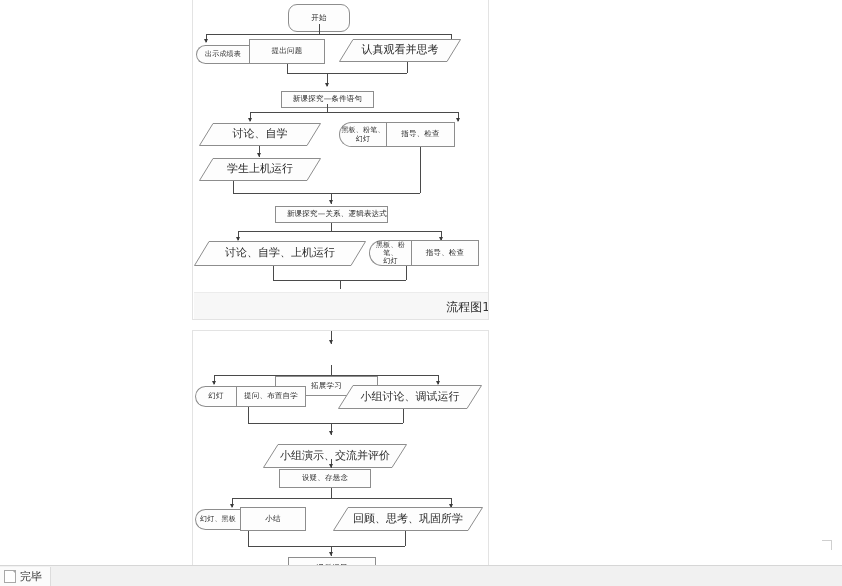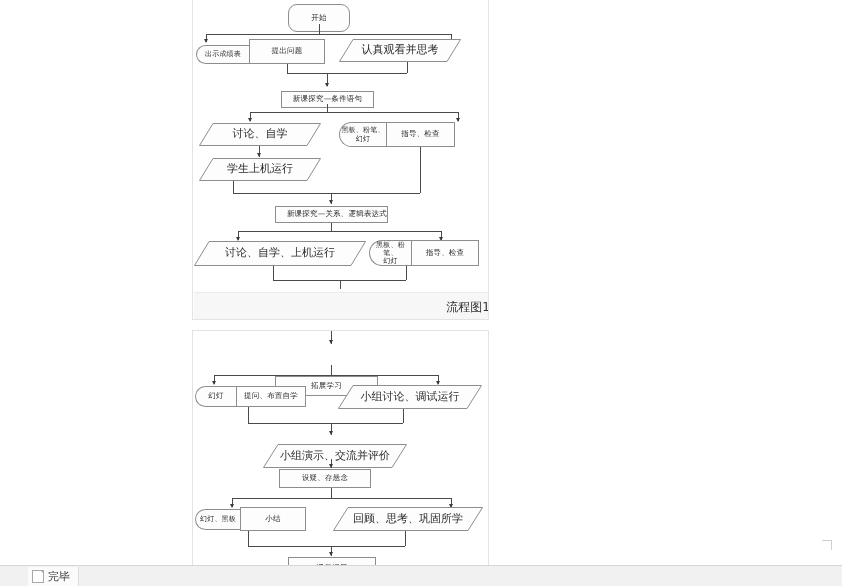--- a/index.html
+++ b/index.html
@@ -101,21 +101,20 @@
     position:absolute;left:0;bottom:0;width:842px;height:20px;
     background:#f1f1f1;border-top:1px solid #d6d6d6;
     display:flex;align-items:center;
   }
   #statusbar .sb-pill{
     display:flex;align-items:center;gap:4px;
     height:19px;padding:0 8px 0 4px;
     background:#fbfbfb;border-right:1px solid #dcdcdc;
     font-size:11px;color:#333;
     font-family:"DejaVu Sans","Liberation Sans",sans-serif;
-    margin-left:28px;
   }
   #statusbar .sb-ico{
     width:10px;height:11px;background:#ffffff;
     border:1px solid #a8a8a8;position:relative;display:inline-block;
   }
   #statusbar .sb-ico:after{
     content:"";position:absolute;right:-1px;top:-1px;
     border-left:4px solid transparent;border-top:4px solid #a8a8a8;
   }
   

